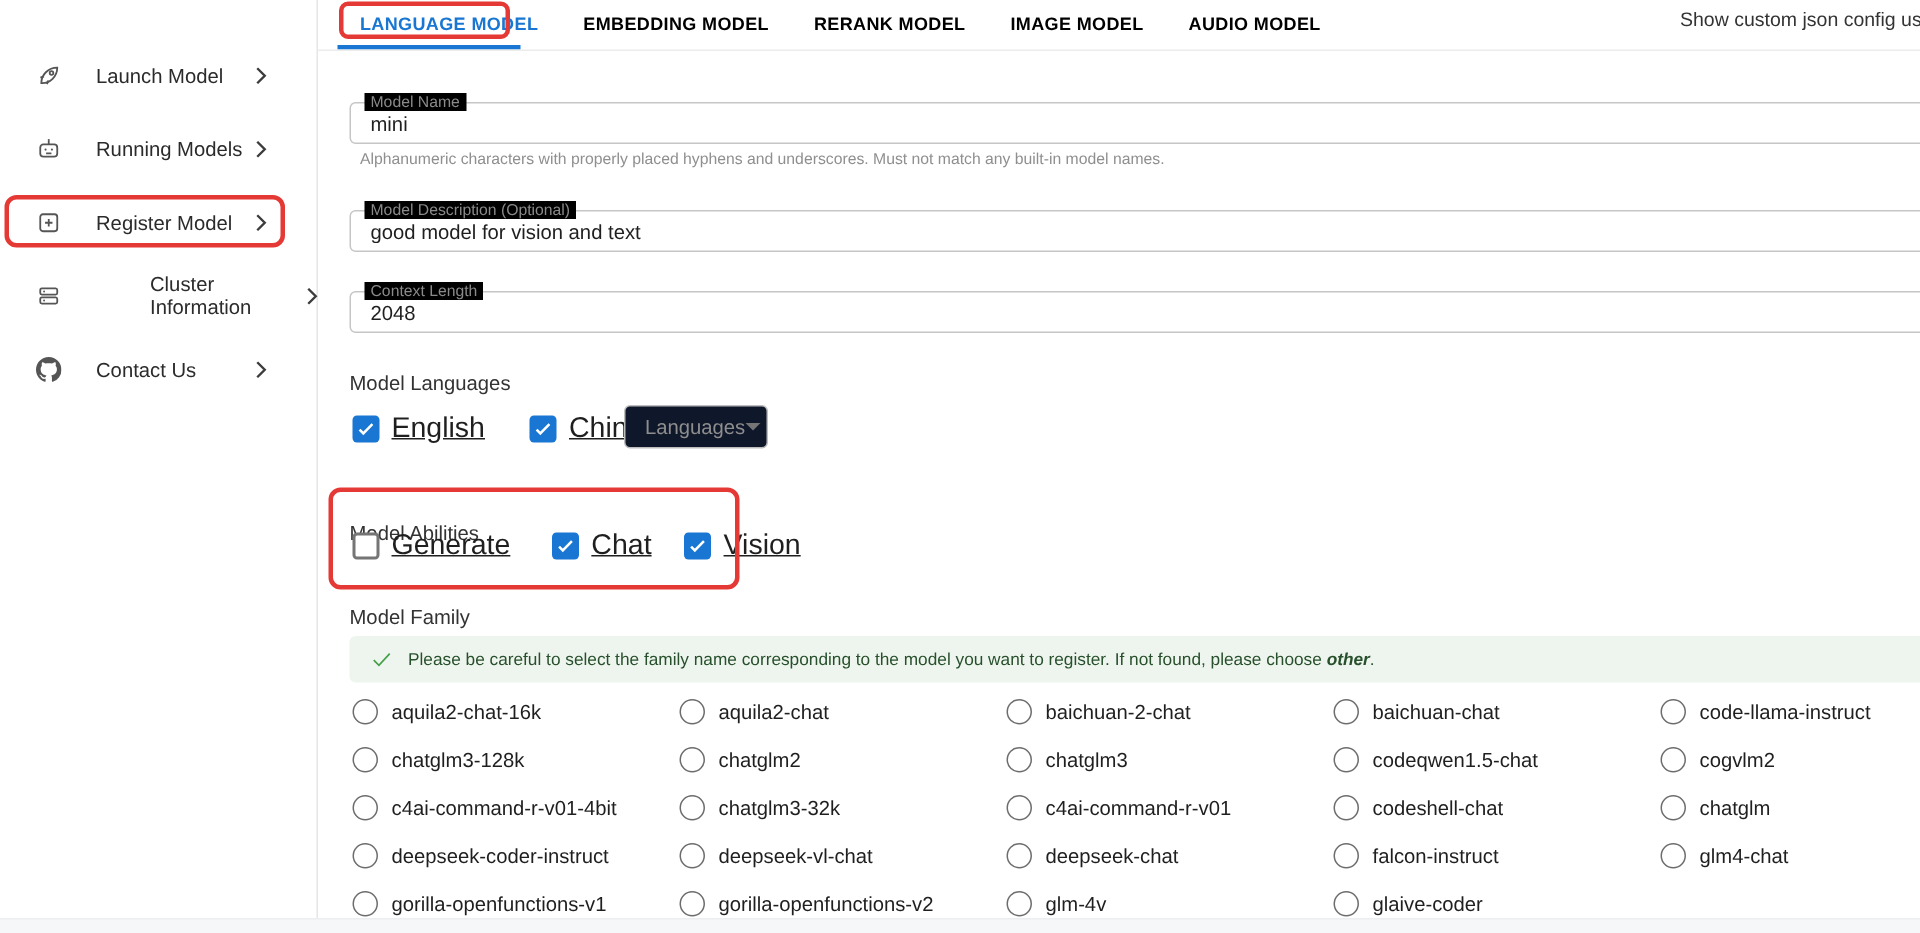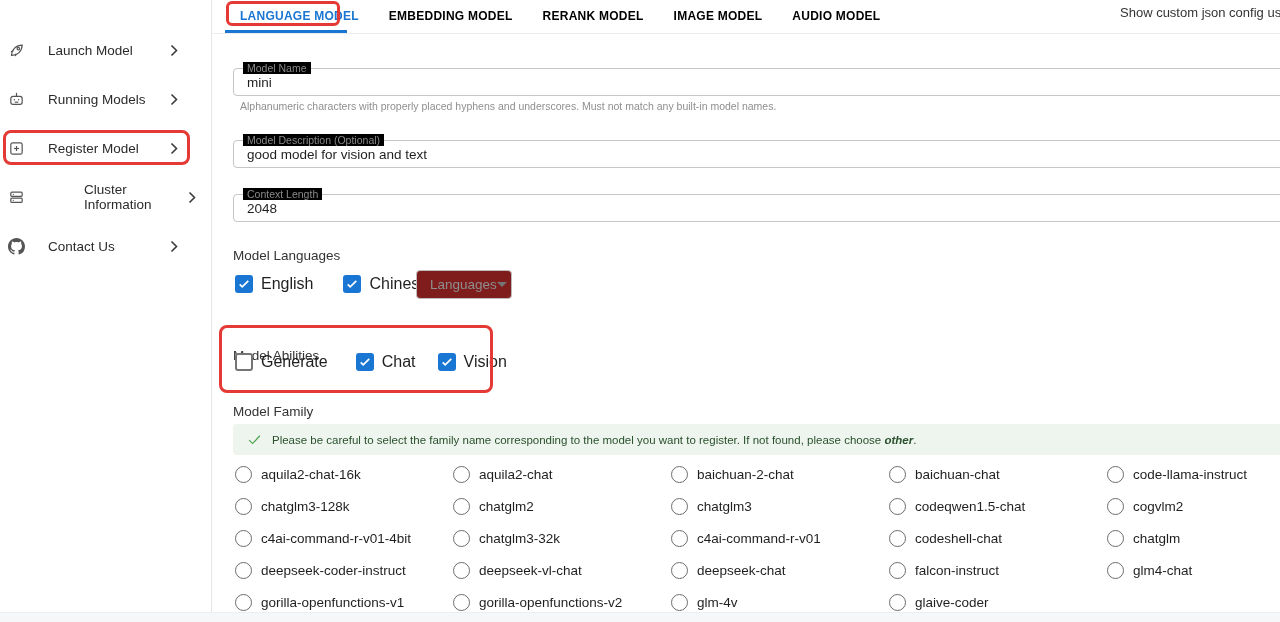--- a/index.html
+++ b/index.html
@@ -4,21 +4,21 @@
 <style>
   * { margin:0; padding:0; box-sizing:border-box; }
   html,body { width:1280px; height:622px; overflow:hidden; background:#fff;
               font-family:"Liberation Sans", sans-serif; }
   .page { position:relative; width:1280px; height:622px; background:#fff; overflow:hidden; }
   .abs { position:absolute; }
 
   
   .v-divider { left:211px; top:0; width:1px; height:622px; background:#e6e6e6; }
   .side-item { left:0; width:211px; height:34px; display:flex; align-items:center;
-               padding-left:8px; cursor:pointer; }
+               padding-left:24px; cursor:pointer; }
   .side-icon { width:17px; height:17px; flex:0 0 17px; display:flex; align-items:center; }
   .side-label { margin-left:23px; flex:1; font-size:13.5px; color:#2b2b2b; }
   .side-chevron { margin-right:33px; display:flex; }
   .hl-box { border:3px solid #e53935; border-radius:8px; pointer-events:none; z-index:5; }
 
   
   .tabs { left:240px; top:0; height:32px; display:flex; gap:30px; align-items:center; }
   .tab { font-size:12px; font-weight:bold; letter-spacing:.25px; color:#000000;
          white-space:nowrap; cursor:pointer; }
   .tab.active { color:#1976d2; }
@@ -35,24 +35,24 @@
   .helper { left:240px; font-size:10.5px; color:#8f8f8f; white-space:nowrap; }
 
   .section-title { font-size:13.5px; color:#333; }
 
   
   .cb-row { display:flex; align-items:center; }
   .cb { width:18px; height:18px; border-radius:3px; flex:0 0 18px; cursor:pointer;
         display:flex; align-items:center; justify-content:center; }
   .cb.checked { background:#1976d2; }
   .cb.unchecked { background:#fff; border:2px solid #757575; }
-  .cb-label { margin-left:8px; font-size:16px; color:#1f1f1f; }
+  .cb-label { margin-left:8px; font-size:19px; color:#1f1f1f;text-decoration:underline; }
 
   .select { left:416px; top:270px; width:96px; height:29px; border:1px solid #bdbdbd; border-radius:4px;
-            display:flex; align-items:center; cursor:pointer; background:#7f1d1d; }
+            display:flex; align-items:center; cursor:pointer; background:#0f172a; }
   .select-text { margin-left:13px; font-size:13.5px; color:#8e8e8e; flex:1; }
   .select-caret { margin-right:9px; width:0; height:0; border-left:5px solid transparent;
                   border-right:5px solid transparent; border-top:5px solid #757575; }
 
   
   .banner { left:233px; top:424px; width:1120px; height:31px; background:#eef5ee; border-radius:4px;
             display:flex; align-items:center; }
   .banner-icon { margin-left:14px; display:flex; }
   .banner-text { margin-left:10px; font-size:11.5px; color:#28502c; white-space:nowrap; }
   .banner-text .em { font-weight:bold; font-style:italic; }

